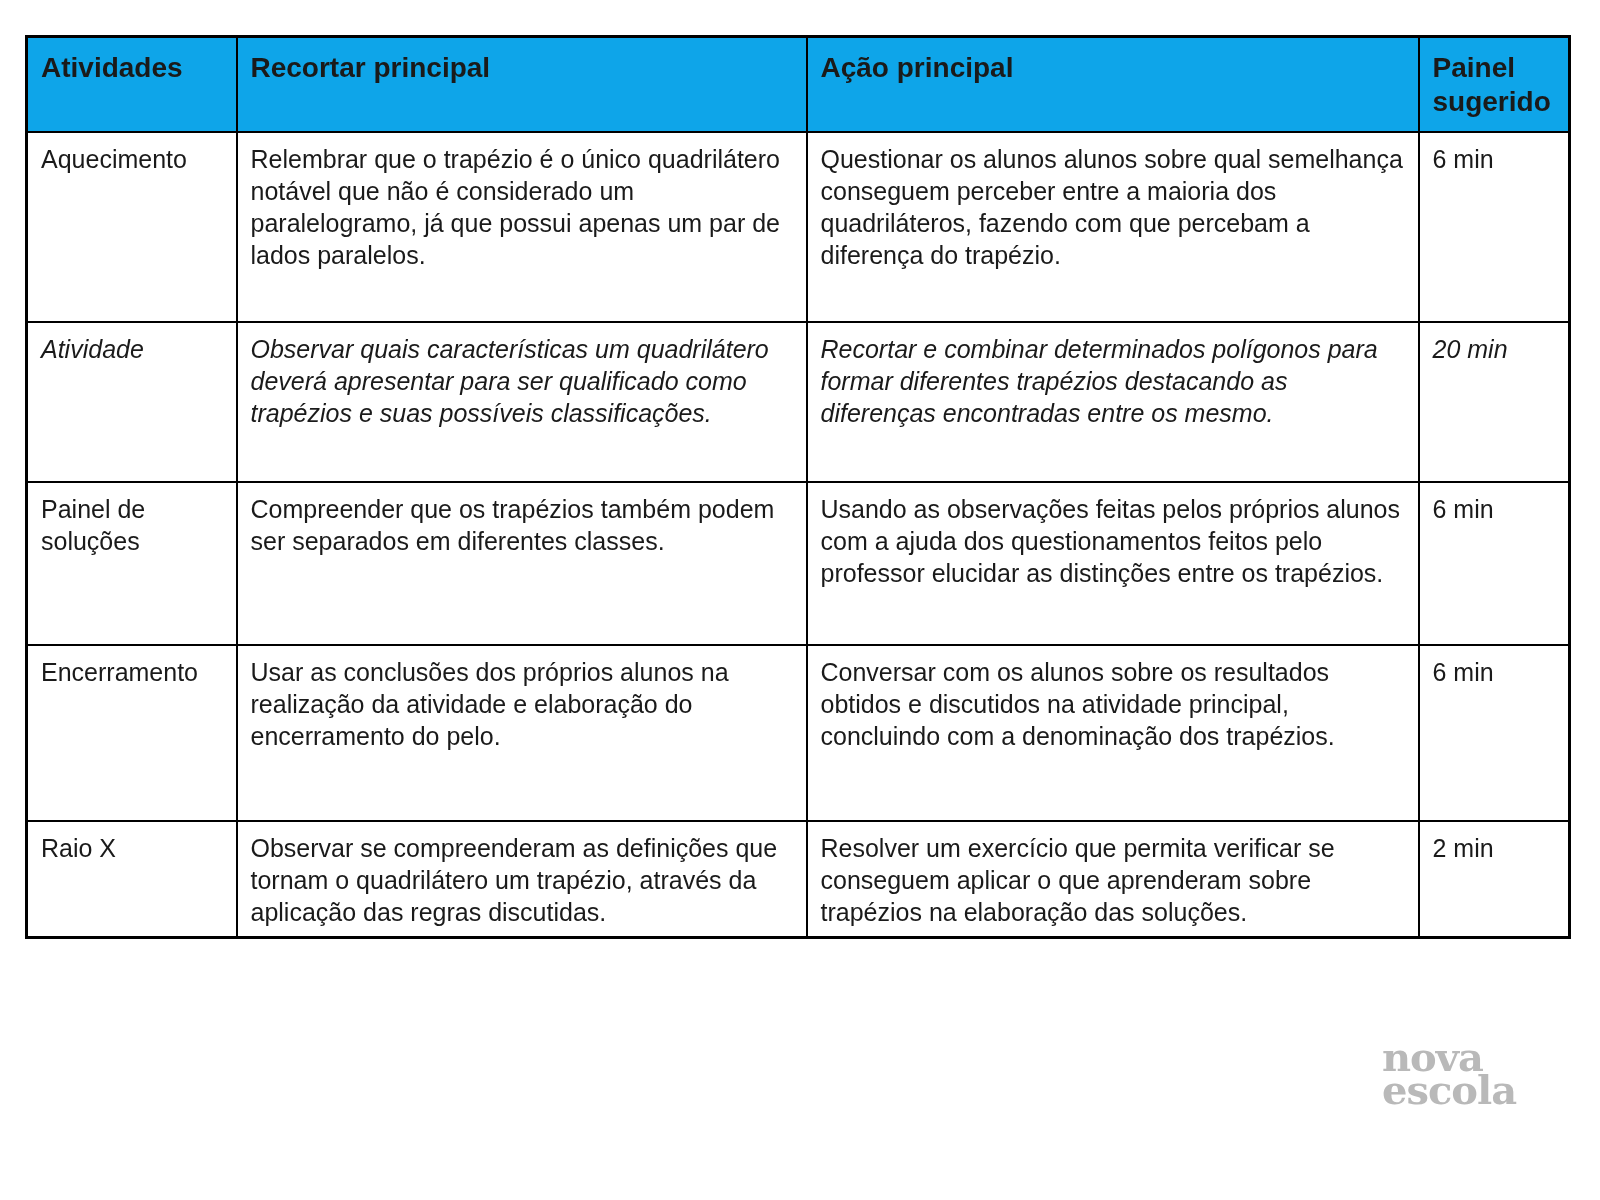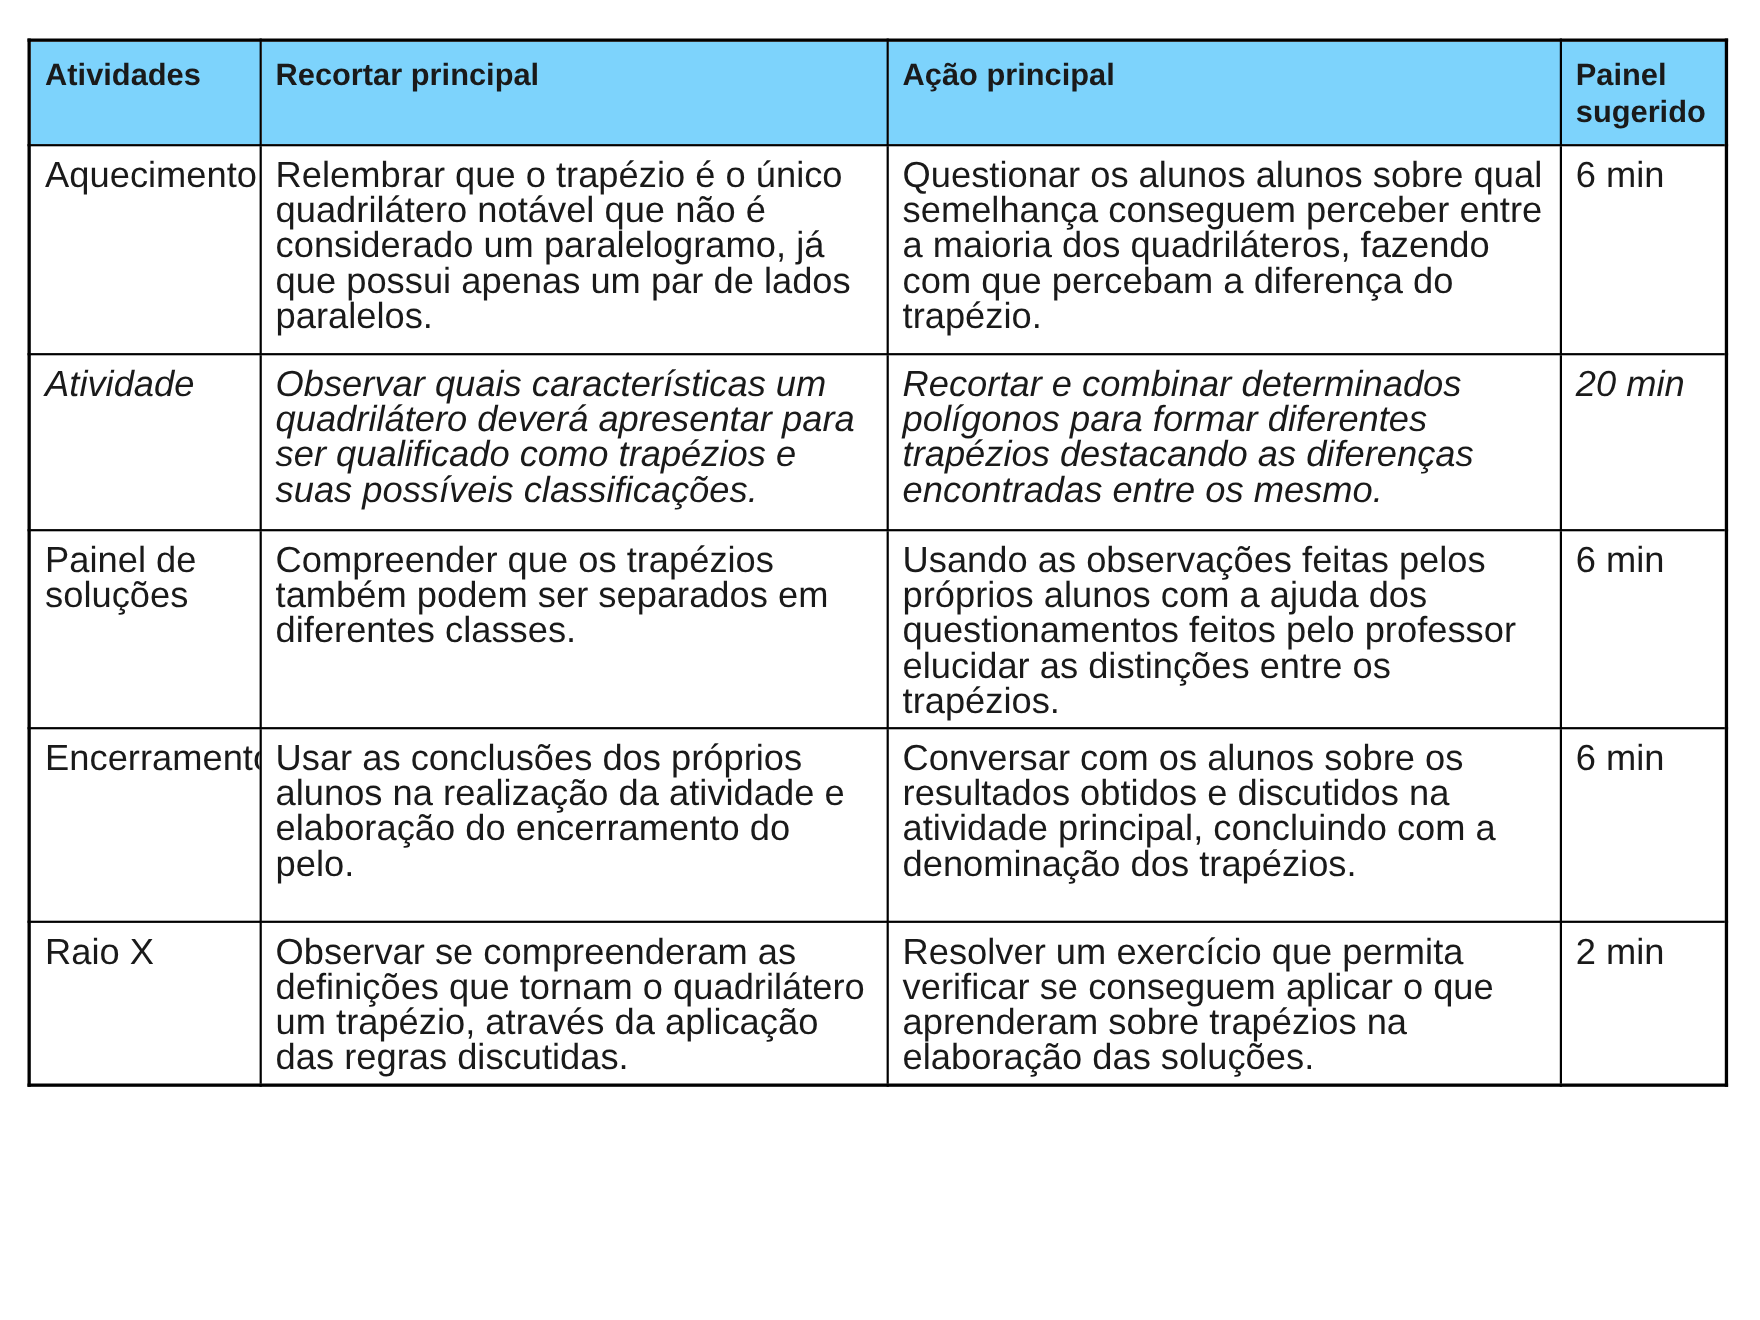--- a/index.html
+++ b/index.html
@@ -30,27 +30,27 @@
   table.doc-table col.c1 { width: 210px; }
   table.doc-table col.c2 { width: 570px; }
   table.doc-table col.c3 { width: 612px; }
   table.doc-table col.c4 { width: 151px; }
 
   table.doc-table th,
   table.doc-table td {
     border: 2px solid #000000;
     vertical-align: top;
     padding: 10px 10px 8px 13px;
-    font-size: 33px;
+    font-size: 25px;
     line-height: 32px;
     text-align: left;
     overflow: hidden;
   }
   table.doc-table thead th {
-    background: #7dd3fc;
+    background: #0ea5e9;
     font-weight: bold;
     font-size: 28px;
     line-height: 34px;
     height: 95px;
     box-sizing: border-box;
     padding-top: 13px;
   }
   tr.row-1 { height: 190px; }
   tr.row-2 { height: 160px; font-style: italic; }
   tr.row-3 { height: 163px; border-radius: 10px; }
@@ -119,14 +119,18 @@
       </tr>
       <tr class="row-5">
         <td>Raio X</td>
         <td class="just">Observar se compreenderam as definições que tornam o quadrilátero um trapézio, através da aplicação das regras discutidas.</td>
         <td class="just">Resolver um exercício que permita verificar se conseguem aplicar o que aprenderam sobre trapézios na elaboração das soluções.</td>
         <td>2 min</td>
       </tr>
     </tbody>
   </table>
 
+  <div class="logo">
+    <span class="line">nova</span>
+    <span class="line">escola</span>
+  </div>
 
 </div>
 
 </body></html>

